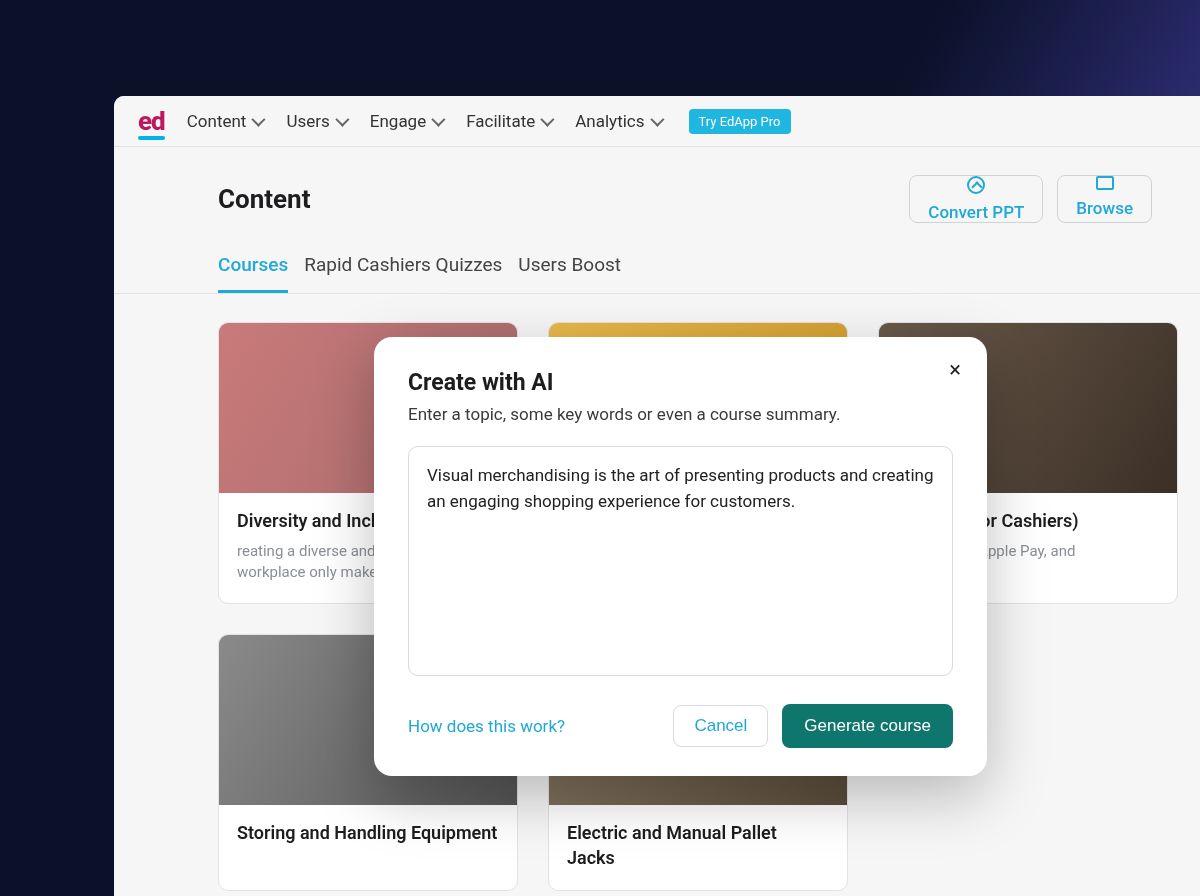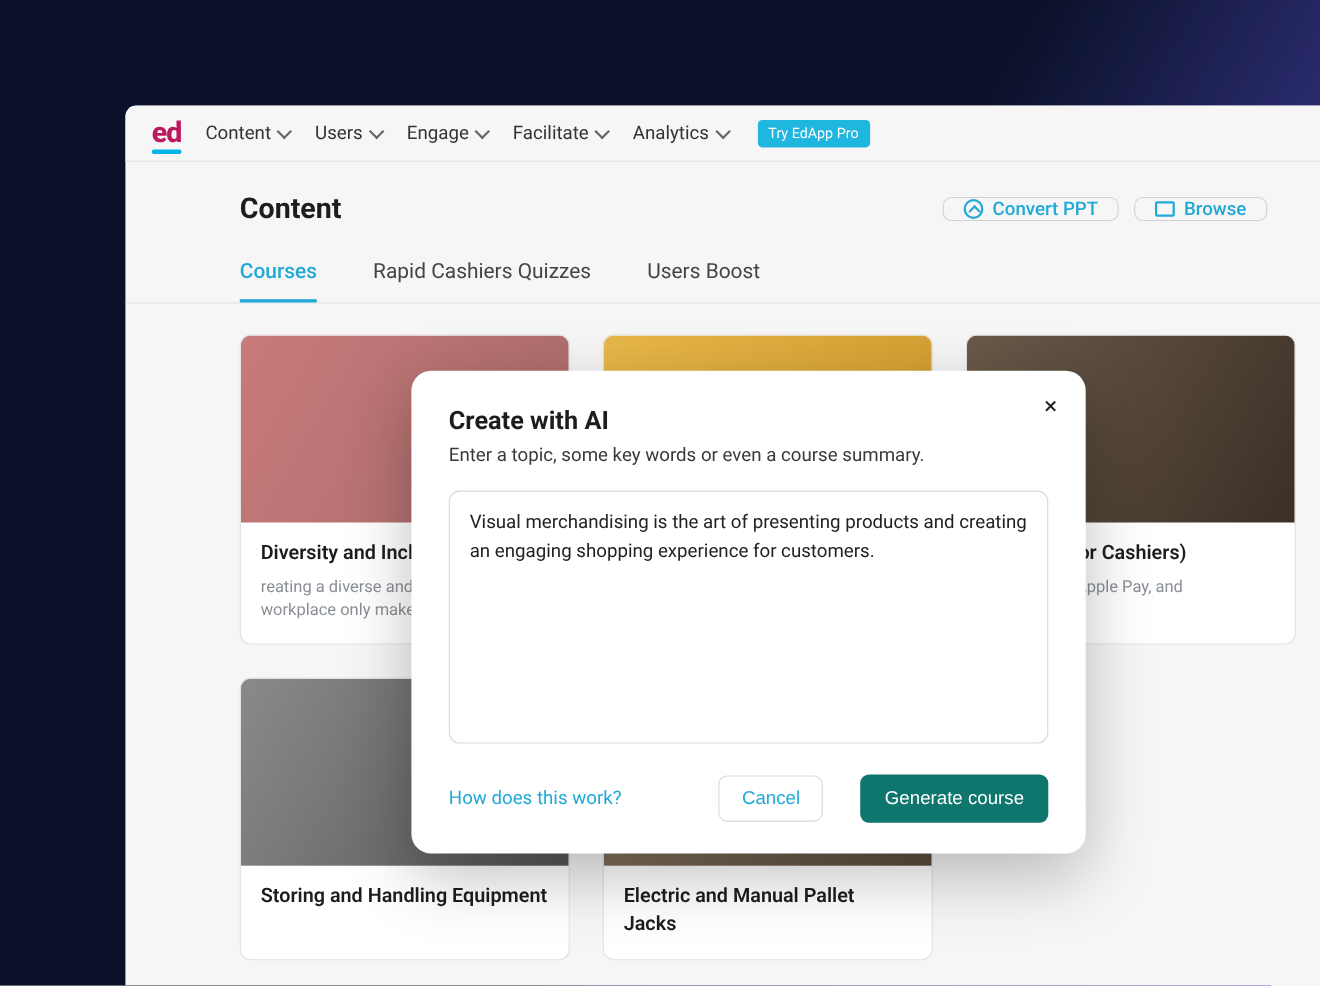--- a/index.html
+++ b/index.html
@@ -90,20 +90,21 @@
     align-items: center;
     gap: 8px;
     border: 1px solid #cfd3d7;
     color: #1fa9d6;
     background: #f6f6f7;
     font-size: 17px;
     font-weight: 500;
     padding: 0 18px;
     border-radius: 8px;
     cursor: pointer;
+    flex-direction: column;
   }
   .icon-circle-up {
     width: 18px; height: 18px;
     border: 2px solid #1fa9d6;
     border-radius: 50%;
     position: relative;
   }
   .icon-circle-up::after {
     content: "";
     position: absolute;
@@ -115,21 +116,21 @@
   }
   .icon-library {
     width: 18px; height: 14px;
     border: 2px solid #1fa9d6;
     border-radius: 2px;
     position: relative;
   }
   
   .tabs {
     display: flex;
-    gap: 51px;
+    gap: 16px;
     padding: 24px 0 0 104px;
     border-bottom: 1px solid #e2e2e5;
   }
   .tab {
     font-size: 19px;
     color: #444;
     padding-bottom: 14px;
     cursor: pointer;
   }
   .tab.active {
@@ -209,21 +210,20 @@
     font-size: 17px;
     line-height: 1.5;
     resize: none;
     font-family: inherit;
     color: #222;
   }
   .modal-footer {
     display: flex;
     align-items: center;
     margin-top: 24px;
-    gap: 20px;
   }
   .help-link {
     color: #1fa9d6;
     font-size: 17px;
     cursor: pointer;
   }
   .footer-spacer { flex: 1; }
   .btn-cancel {
     border: 1px solid #d6d9dd;
     background: #fff;

